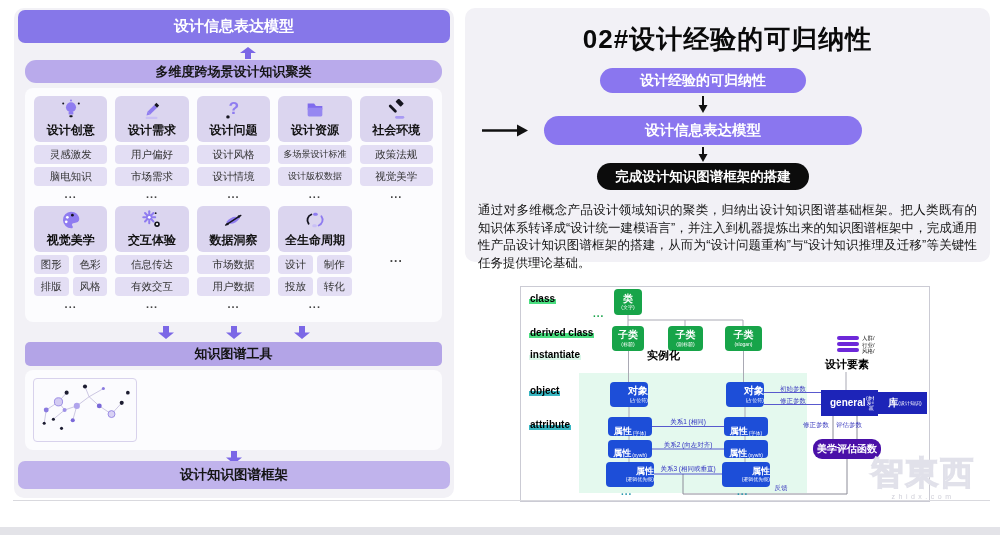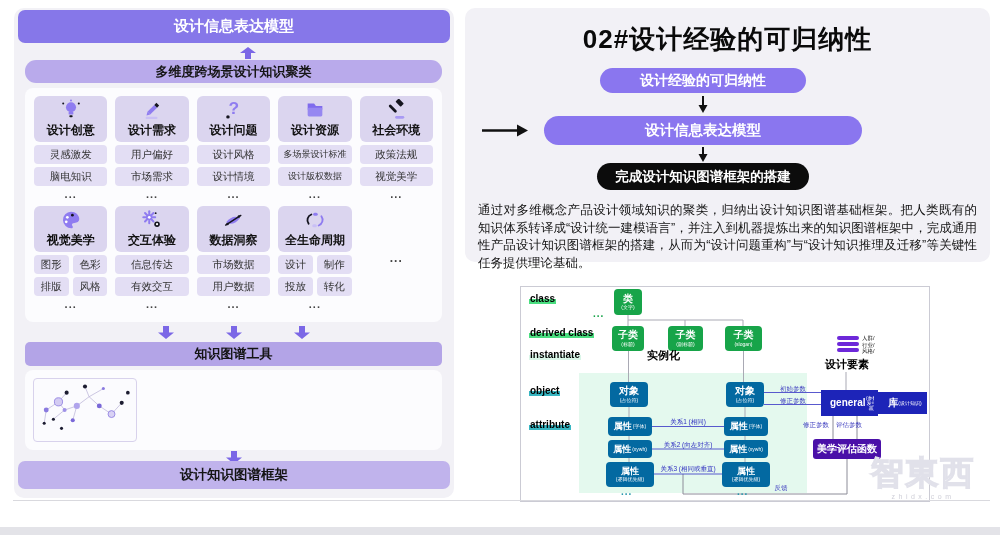--- a/index.html
+++ b/index.html
@@ -50,25 +50,25 @@
   
   .dg{position:absolute;left:520px;top:286px;width:408px;height:214px;background:#fff;border:1px solid #cbcbd4;box-sizing:content-box;}
   .mint{position:absolute;left:58px;top:86px;width:228px;height:120px;background:#e4f9ee;}
   .dlabel{position:absolute;left:8px;font-weight:bold;font-size:10px;color:#000;white-space:nowrap;}
   .hl{padding:0 1px;}
   .hl-green{box-shadow:inset 0 -5px 0 #4ade80;}
   .hl-mint{box-shadow:inset 0 -5px 0 #d9f6e8;}
   .hl-teal{box-shadow:inset 0 -5px 0 #37b6c2;}
   .gnode{position:absolute;background:#17a449;border-radius:4px;color:#fff;text-align:center;
          display:flex;flex-direction:column;align-items:center;justify-content:center;line-height:1;}
-  .tnode{position:absolute;background:#0369a1;border-radius:4px;color:#fff;text-align:center;
-         display:flex;flex-direction:column;align-items:center;justify-content:center;line-height:1;}
+  .tnode{position:absolute;background:#1d4ed8;border-radius:4px;color:#fff;text-align:center;
+         display:flex;flex-direction:column;align-items:flex-end;justify-content:center;line-height:1;}
   .bnode{position:absolute;background:#1d24b8;border-radius:0;color:#fff;text-align:center;
          display:flex;align-items:center;justify-content:center;line-height:1;padding-left:9px;}
-  .pnode{position:absolute;background:#4a10a8;border-radius:3px;color:#fff;font-weight:bold;font-size:10px;
+  .pnode{position:absolute;background:#4a10a8;border-radius:9px;color:#fff;font-weight:bold;font-size:10px;
          display:flex;align-items:center;justify-content:center;}
   .nt{font-weight:bold;font-size:10px;}
   .nt-sm{font-weight:bold;font-size:9px;}
   .ns{font-size:5px;margin-top:1.5px;}
   .rel{position:absolute;font-size:6.5px;color:#2f2fc0;text-align:center;white-space:nowrap;}
   .tinylbl{position:absolute;font-size:6.5px;color:#4040c0;text-align:center;white-space:nowrap;}
   .inst{position:absolute;font-weight:bold;font-size:11px;color:#000;}
   .gdots{position:absolute;font-weight:bold;letter-spacing:1px;font-size:10px;line-height:6px;}
   .hbars{position:absolute;display:flex;flex-direction:column;gap:2px;}
   .hbars div{width:22px;height:4px;background:#6d28d9;border-radius:2px;}

